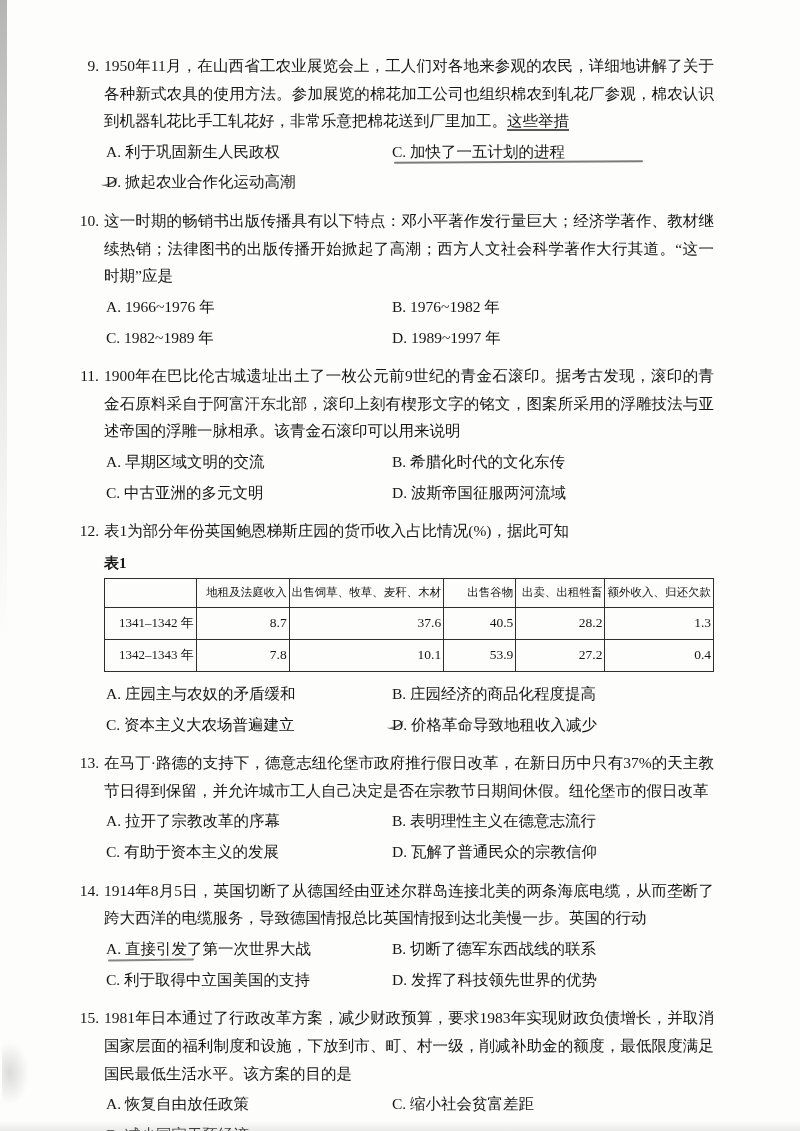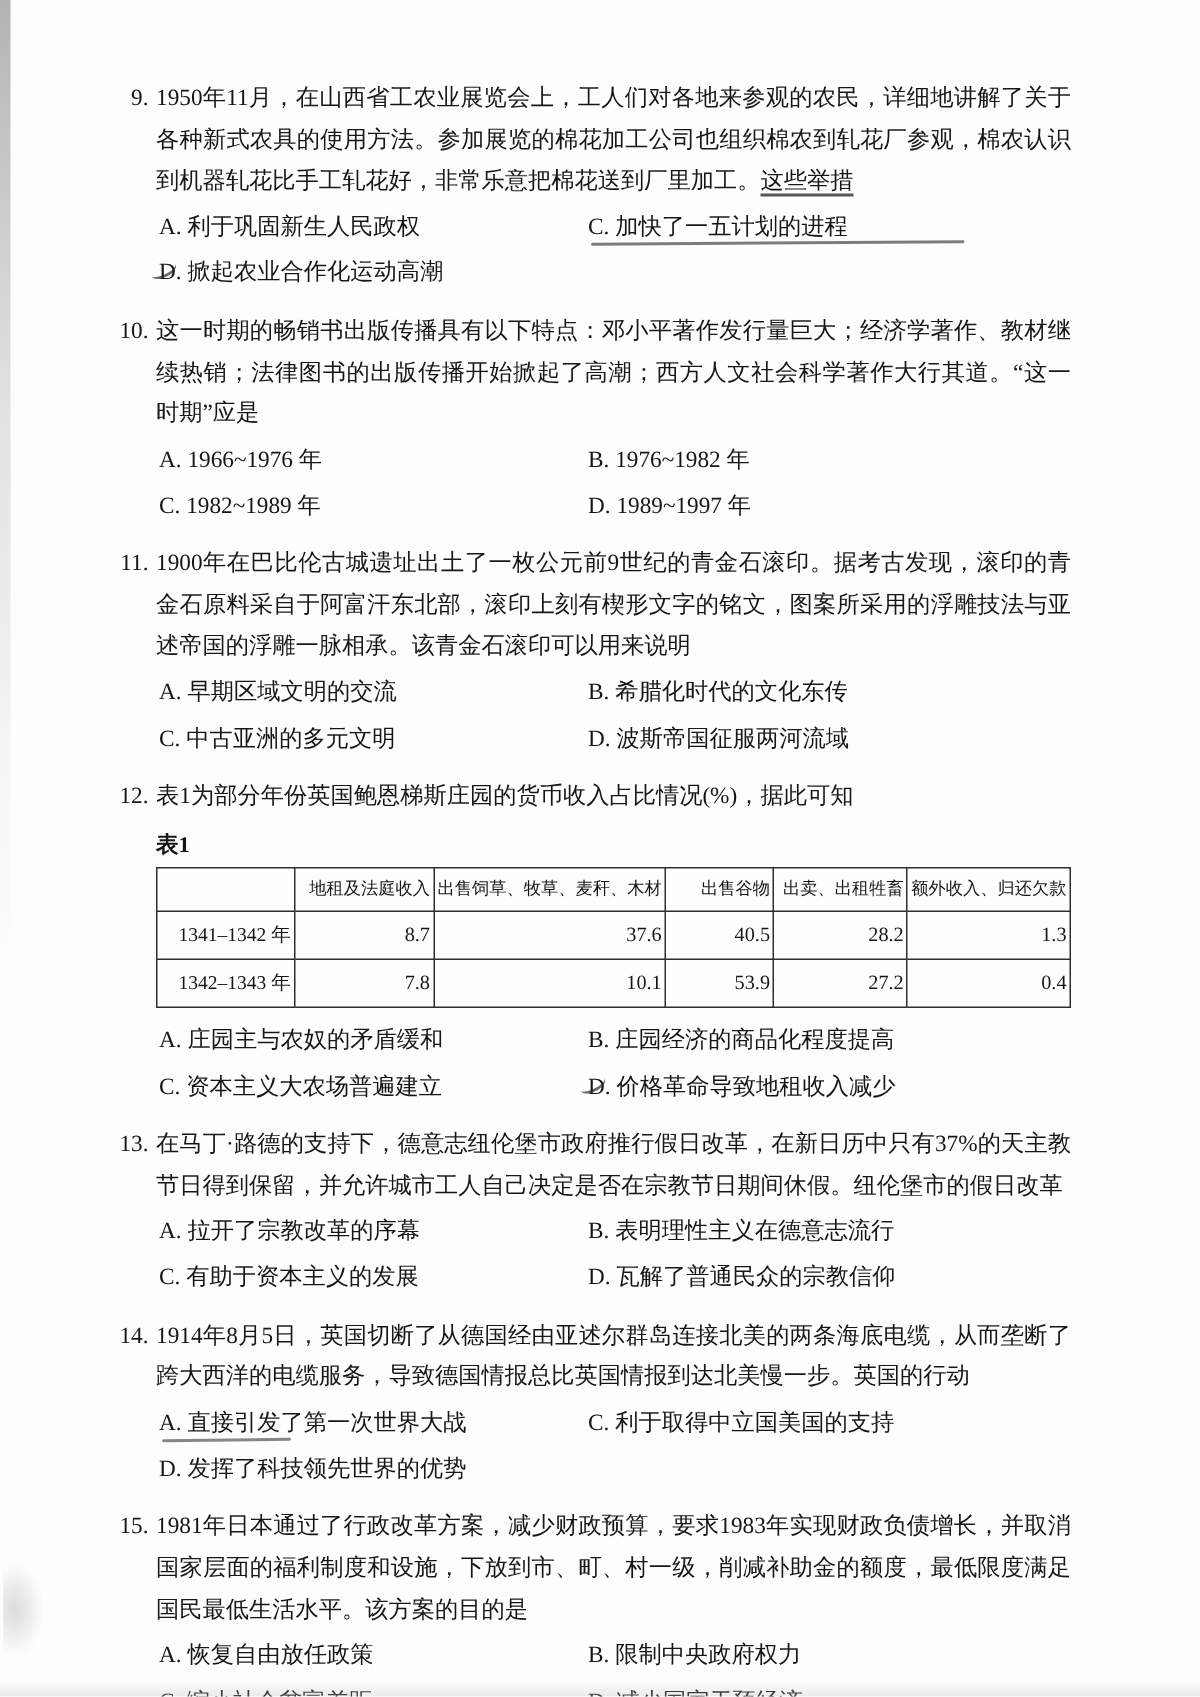--- a/index.html
+++ b/index.html
@@ -242,33 +242,33 @@
       </div>
     </div>
   </section>
 
   <section class="question">
     <span class="q-num">14.</span>
     <div class="q-body">
       <p class="stem">1914年8月5日，英国切断了从德国经由亚述尔群岛连接北美的两条海底电缆，从而垄断了跨大西洋的电缆服务，导致德国情报总比英国情报到达北美慢一步。英国的行动</p>
       <div class="options">
         <span class="opt mark-u-part">A. 直接引发了第一次世界大战</span>
+        <span class="opt">B. 切断了德军东西战线的联系</span>
         <span class="opt">C. 利于取得中立国美国的支持</span>
         <span class="opt">D. 发挥了科技领先世界的优势</span>
       </div>
     </div>
   </section>
 
   <section class="question">
     <span class="q-num">15.</span>
     <div class="q-body">
       <p class="stem">1981年日本通过了行政改革方案，减少财政预算，要求1983年实现财政负债增长，并取消国家层面的福利制度和设施，下放到市、町、村一级，削减补助金的额度，最低限度满足国民最低生活水平。该方案的目的是</p>
       <div class="options">
         <span class="opt">A. 恢复自由放任政策</span>
-        <span class="opt">B. 限制中央政府权力</span>
         <span class="opt">C. 缩小社会贫富差距</span>
         <span class="opt">D. 减少国家干预经济</span>
       </div>
     </div>
   </section>
 
 </div>
 
 <div class="scan-edge-left"></div>
 <div class="scan-smudge-bl"></div>

